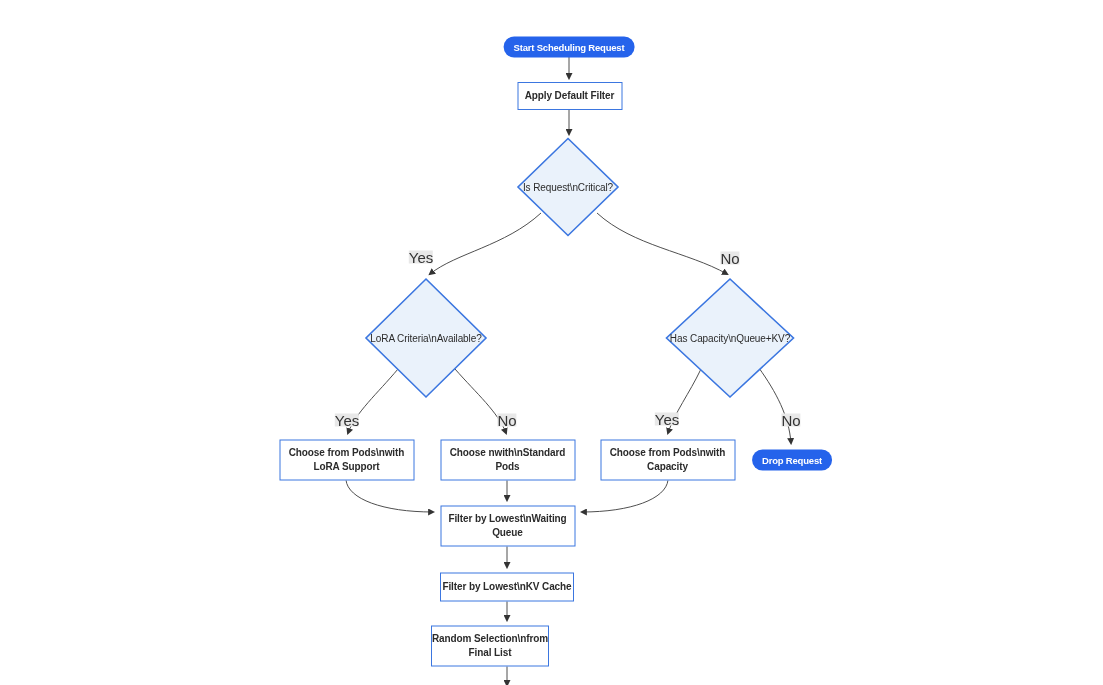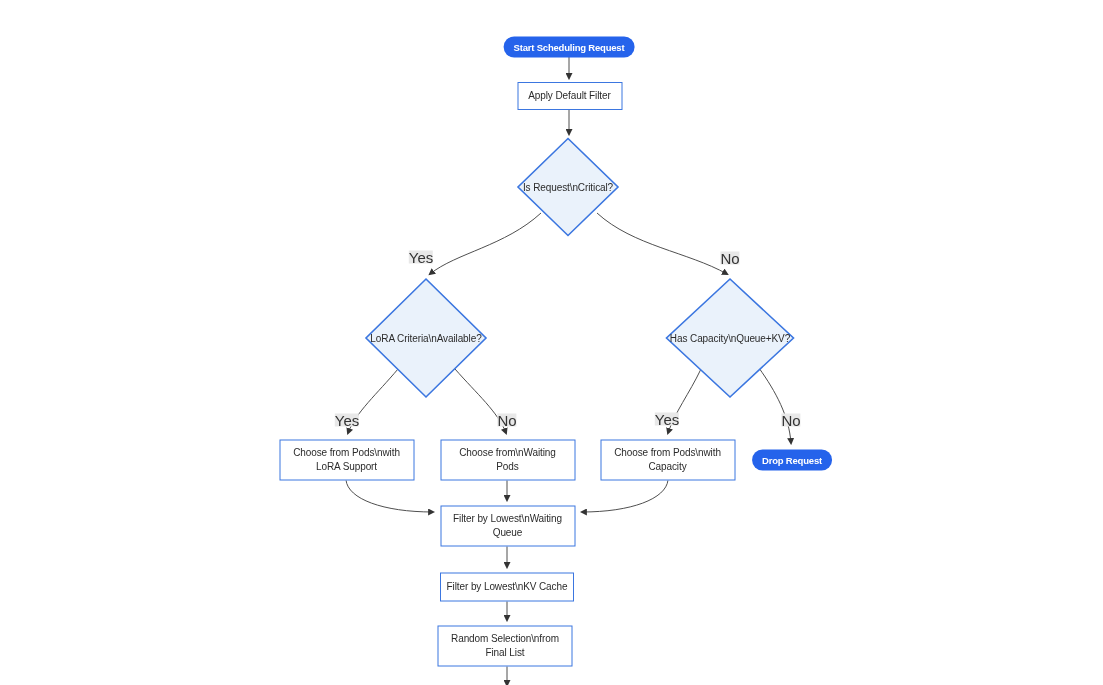--- a/index.html
+++ b/index.html
@@ -30,21 +30,21 @@
     font-size: 10px;
     letter-spacing: -0.1px;
     line-height: 14px;
   }
   .rect {
     background: #ffffff;
     border: 1.6px solid var(--node-border);
     display: flex; flex-direction: column;
     justify-content: center; align-items: center;
   }
-  .rect span { white-space: nowrap; }
+  .rect span { white-space: nowrap; font-weight: bold; }
   .stadium {
     background: var(--accent);
     color: #ffffff;
     font-weight: bold;
     font-size: 9.5px;
     letter-spacing: -0.2px;
     border-radius: 999px;
     display: flex; align-items: center; justify-content: center;
     padding: 0 10px;
     white-space: nowrap;
@@ -109,21 +109,21 @@
   <div class="node rect" style="left:569.5px; top:64px; width:105px; height:28px;">
       <span>Apply Default Filter</span>
     </div>
 
   <div class="node rect" style="left:346.5px; top:427.5px; width:135px; height:41px;">
     <span>Choose from Pods\nwith</span>
     <span>LoRA Support</span>
   </div>
 
   <div class="node rect" style="left:507.5px; top:427.5px; width:135px; height:41px;">
-    <span>Choose from\nWaiting</span>
+    <span>Choose nwith\nStandard</span>
     <span>Pods</span>
   </div>
 
   <div class="node rect" style="left:667.5px; top:427.5px; width:135px; height:41px;">
     <span>Choose from Pods\nwith</span>
     <span>Capacity</span>
   </div>
 
   <div class="node stadium" style="left:792px; top:428px; height:21px;align-items:center;">
       <span>Drop Request</span>
@@ -131,21 +131,21 @@
 
   <div class="node rect" style="left:507.5px; top:493.5px; width:135px; height:41px;">
     <span>Filter by Lowest\nWaiting</span>
     <span>Queue</span>
   </div>
 
   <div class="node rect" style="left:507px; top:554.5px; width:134px; height:29px;">
       <span>Filter by Lowest\nKV Cache</span>
     </div>
 
-  <div class="node rect" style="left:505px; top:613.5px; width:135px; height:41px;">
+  <div class="node rect" style="left:490px; top:613.5px; width:118px; height:41px;">
     <span>Random Selection\nfrom</span>
     <span>Final List</span>
   </div>
 
   <div class="node stadium" style="left:508px; top:670px; height:24px; min-width:30px; padding:0 7px;">
       <span>End</span>
     </div>
 
   <div class="diamond-label" style="left:568px; top:155px;">Is Request\nCritical?</div>
   <div class="diamond-label" style="left:426px; top:306px;">LoRA Criteria\nAvailable?</div>

